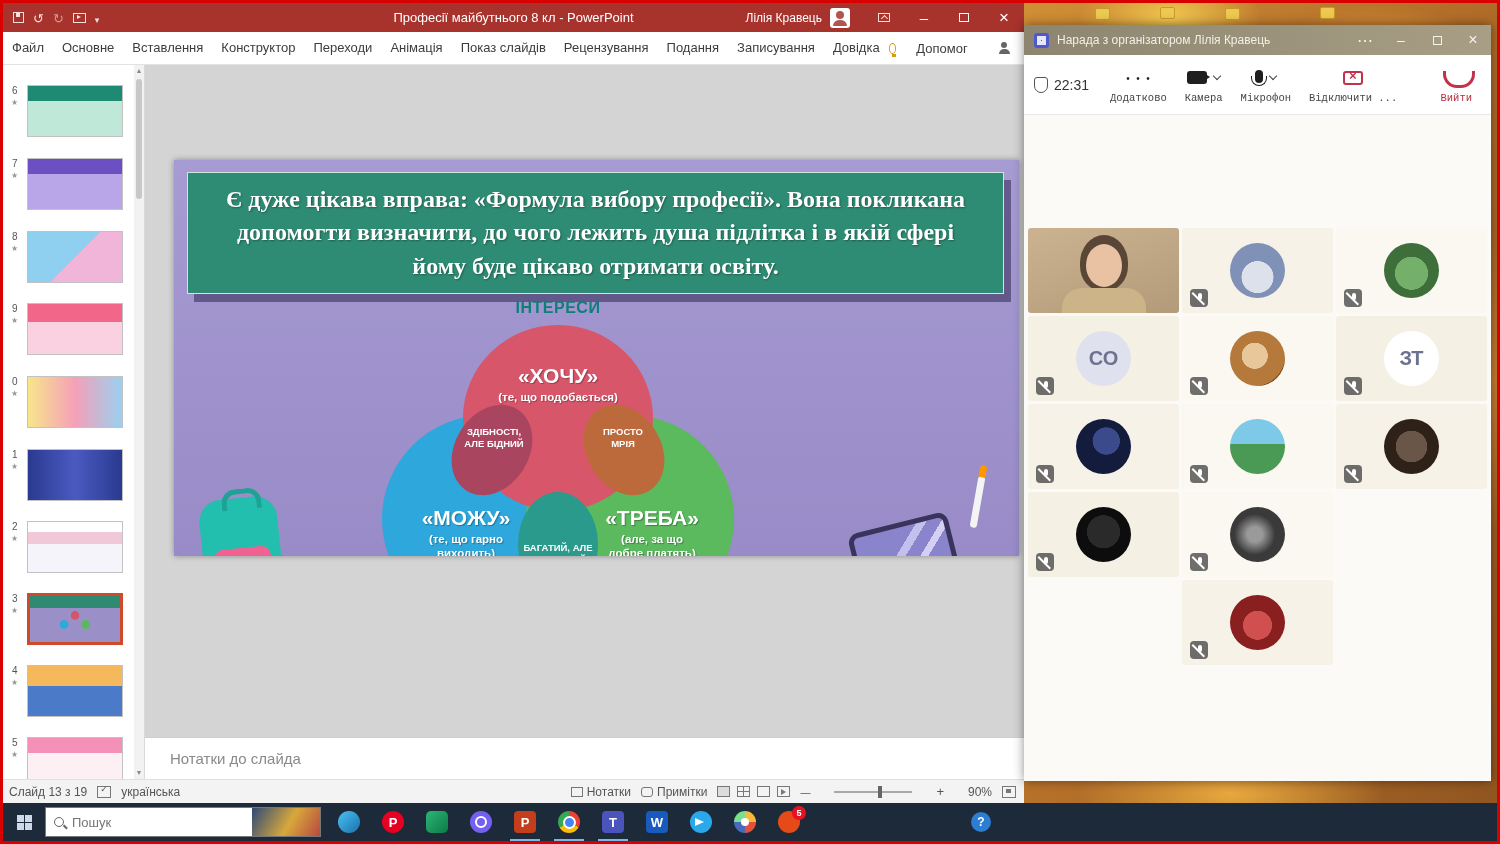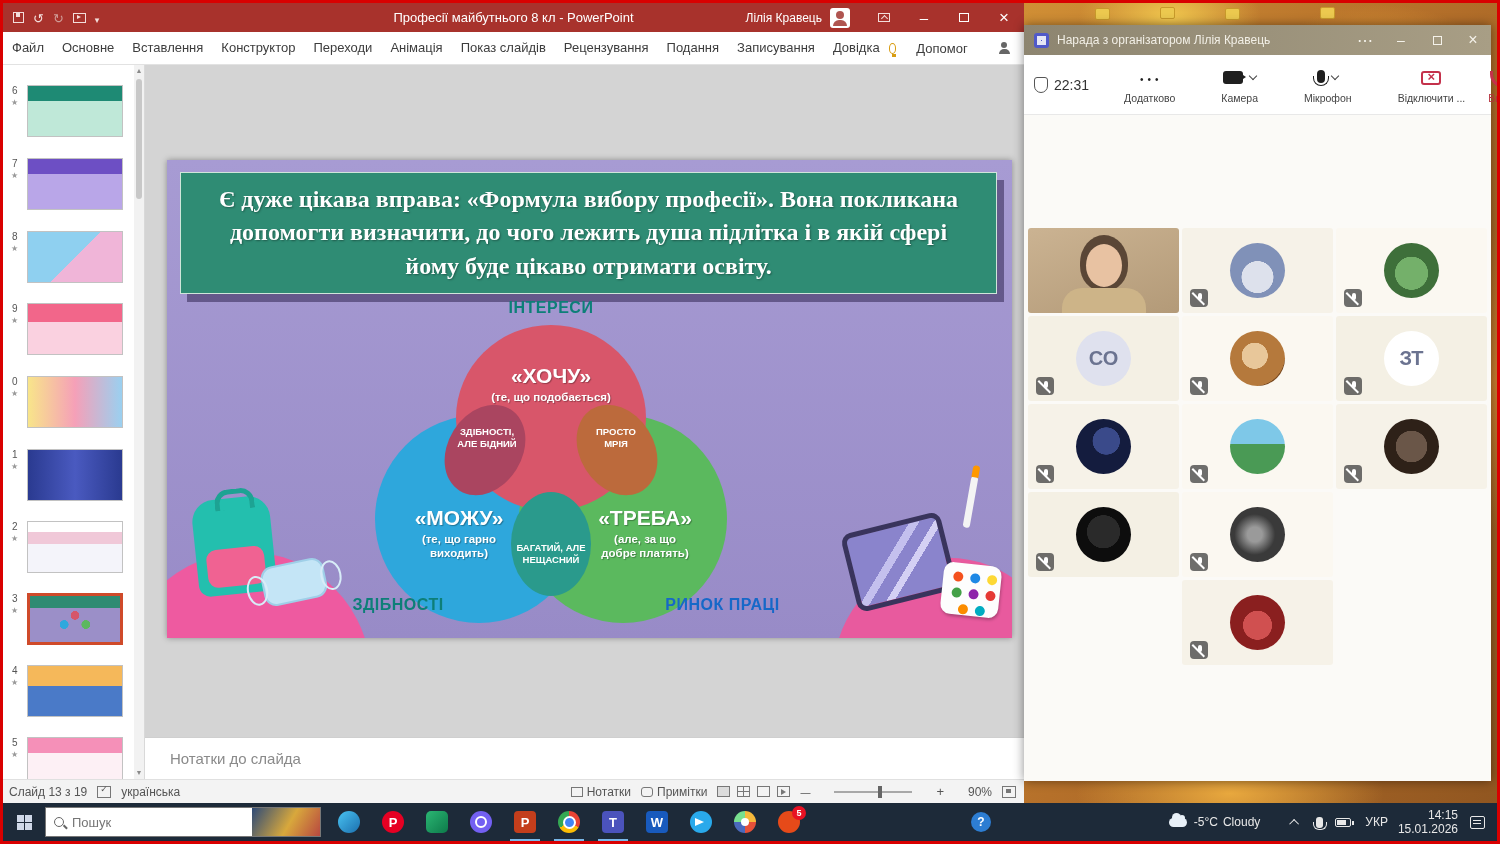--- a/index.html
+++ b/index.html
@@ -72,21 +72,21 @@
         linear-gradient(180deg,#2e8b72 0 26%, #9b8fc8 26%); }
   .g9 { background:linear-gradient(180deg,#f5b85a 0 40%, #4a7ac8 40%); }
   .g10 { background:linear-gradient(180deg,#f590b8 0 30%, #fdf0f5 30%); }
   .thumb-scroll { position:absolute; right:0; top:0; bottom:0; width:10px; background:#f2f2f2; }
   .ts-up, .ts-down { position:absolute; left:0; width:10px; height:12px; color:#8a8a8a; font-size:7px; text-align:center; line-height:12px; }
   .ts-up { top:0; } .ts-down { bottom:0; }
   .ts-thumb { position:absolute; left:2px; top:14px; width:6px; height:120px; background:#c8c8c8; border-radius:3px; }
 
   
   .editor { position:absolute; left:142px; top:62px; right:0; height:672px; background:#d4d4d4; overflow:hidden; }
-  .slide { position:absolute; left:22px; top:95px; width:845px; height:478px; background:linear-gradient(180deg,#a79bd3,#988bc7); box-shadow:0 0 6px rgba(0,0,0,.35); overflow:hidden; }
+  .slide { position:absolute; left:29px; top:95px; width:845px; height:396px; background:linear-gradient(180deg,#a79bd3,#988bc7); box-shadow:0 0 6px rgba(0,0,0,.35); overflow:hidden; }
   .s-head { position:absolute; left:13px; top:12px; width:817px; height:122px; background:#2f8c74; border:1px solid #cfe6da; box-shadow:7px 8px 0 rgba(50,38,82,.55); display:flex; align-items:center; justify-content:center; padding:0 38px; }
   .s-head span { font-family:"Liberation Serif", serif; font-weight:bold; font-size:24px; line-height:1.4; color:#fff; text-align:center; text-shadow:1px 1px 2px rgba(0,0,0,.35); }
   .vcircle { position:absolute; border-radius:50%; }
   .c-blue { left:208px; top:255px; width:208px; height:208px; background:#2ea7dc; }
   .c-green { left:352px; top:255px; width:208px; height:208px; background:#5bb95e; }
   .c-red { left:289px; top:165px; width:190px; height:186px; background:#d8566a; }
   .lens { position:absolute; border-radius:50%; }
   .lens-l { left:281px; top:242px; width:74px; height:96px; transform:rotate(32deg); background:#aa4560; }
   .lens-r { left:413px; top:242px; width:74px; height:96px; transform:rotate(-32deg); background:#bc6a3c; }
   .lens-b { left:344px; top:332px; width:80px; height:104px; background:#2a9a8c; }
@@ -156,21 +156,21 @@
   .t-winbtn { width:36px; height:30px; display:flex; align-items:center; justify-content:center; color:#f5f2ea; }
   .t-dots::before { content:"⋯"; font-size:16px; }
   .t-min::before { content:"–"; font-size:14px; }
   .t-max .sqr { width:9px; height:9px; border:1.2px solid #f5f2ea; }
   .t-close::before { content:"×"; font-size:16px; }
 
   .t-controls { height:60px; background:#fff; border-bottom:1px solid #e8e8e8; display:flex; align-items:center; padding:0 10px; }
   .tc-timer { display:flex; align-items:center; gap:6px; margin-right:12px; }
   .ico-shield { width:14px; height:16px; border:1.6px solid #555; border-radius:3px 3px 7px 7px; }
   .tc-timer span { font-size:14px; color:#333; }
-  .tc-group { display:flex; flex-direction:column; align-items:center; justify-content:center; margin:0 23px; height:54px; }
+  .tc-group { display:flex; flex-direction:column; align-items:center; justify-content:center; margin:0 9px; height:54px;font-family:Liberation Mono, monospace; }
   .tc-icorow { height:24px; display:flex; align-items:center; }
   .tc-label { font-size:10.5px; color:#444; margin-top:2px; white-space:nowrap; }
   .tc-label.red { color:#b52e3c; }
   .ico-dots3::before { content:"•\2009•\2009•"; font-size:10px; color:#222; letter-spacing:1px; }
   .ico-cam { width:20px; height:13px; background:#1f1f1f; border-radius:3px; position:relative; }
   .ico-cam::after { content:""; position:absolute; right:-7px; top:2px; border:4.5px solid transparent; border-left:6px solid #1f1f1f; }
   .ico-mic { width:8px; height:13px; background:#1f1f1f; border-radius:4px; position:relative; margin-bottom:3px; }
   .ico-mic::after { content:""; position:absolute; left:-4px; top:6px; width:14px; height:9px; border:1.6px solid #1f1f1f; border-top:none; border-radius:0 0 8px 8px; }
   .ico-chev { width:6px; height:6px; border-right:1.5px solid #444; border-bottom:1.5px solid #444; transform:rotate(45deg); margin-left:7px; margin-top:-3px; }
   .ico-shareoff { width:20px; height:14px; border:2px solid #c4314b; border-radius:3px; position:relative; }
@@ -611,38 +611,16 @@
           <div class="appico i-gapp"></div>
         </div>
       <div class="tbi">
         <div class="appico i-badgeapp"></div>
         <div class="badge">5</div>
       </div>
       <div class="tbi help-gap">
           <div class="appico i-help">?</div>
         </div>
     </div>
-    <div class="tray">
-      <div class="weather">
-        <div class="cloud"></div>
-        <span>-5°C</span>
-        <span>Cloudy</span>
-      </div>
-      <div class="tray-ico">
-          <div class="chev-up"></div>
-        </div>
-      <div class="tray-ico">
-          <div class="tr-mic"></div>
-        </div>
-      <div class="tray-ico">
-          <div class="battery"></div>
-        </div>
-      <span class="lang">УКР</span>
-      <div class="clock">
-        <span>14:15</span>
-        <span>15.01.2026</span>
-      </div>
-      <div class="notif-ico"></div>
-    </div>
   </div>
 
   <div class="frame"></div>
 </div>
 
 </body></html>

